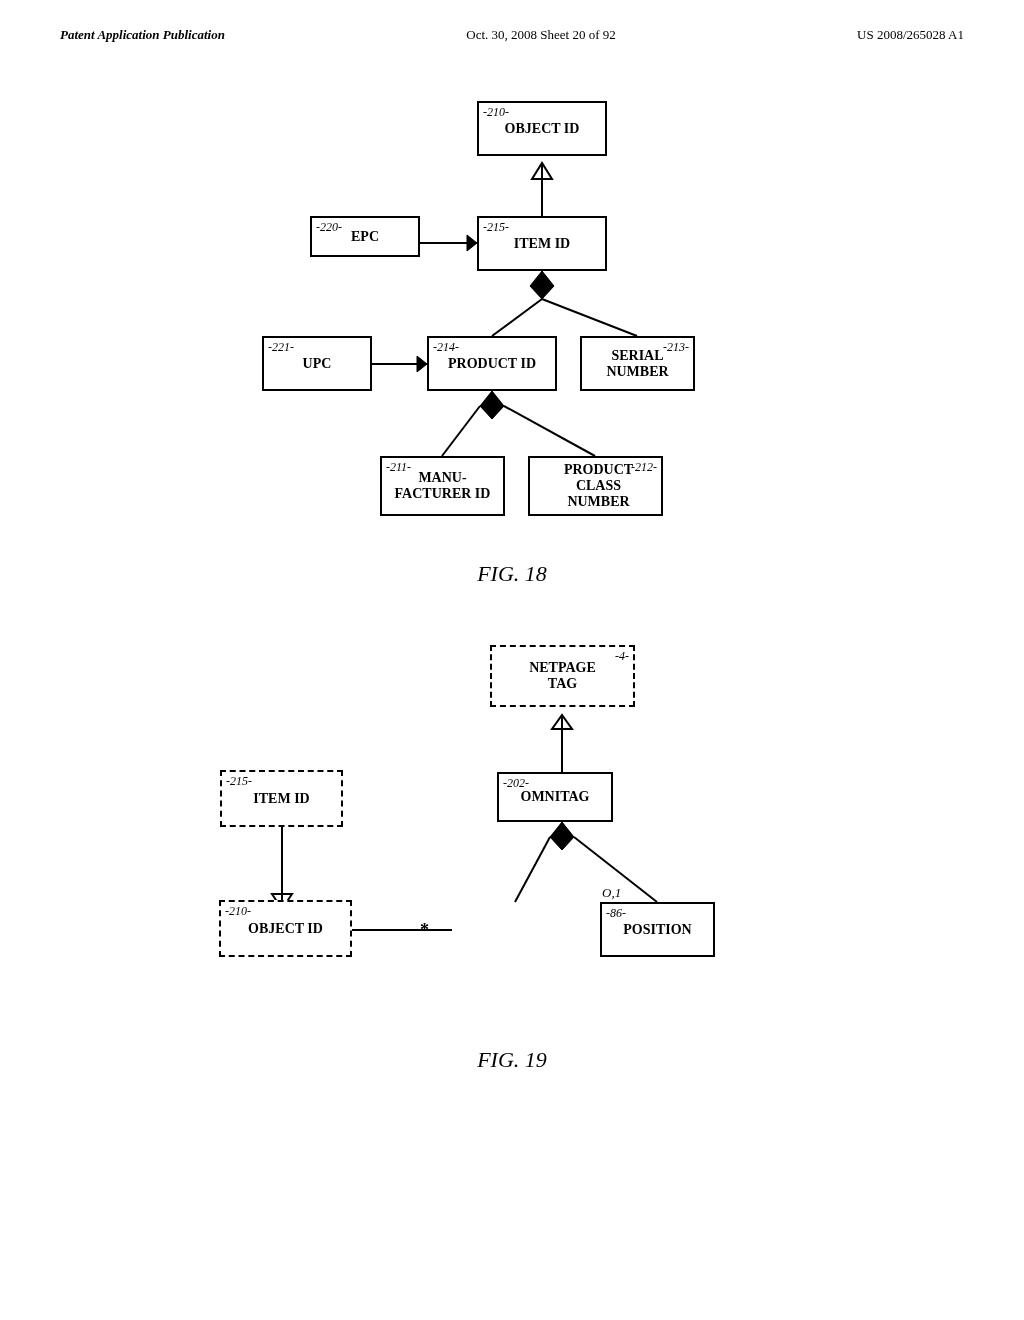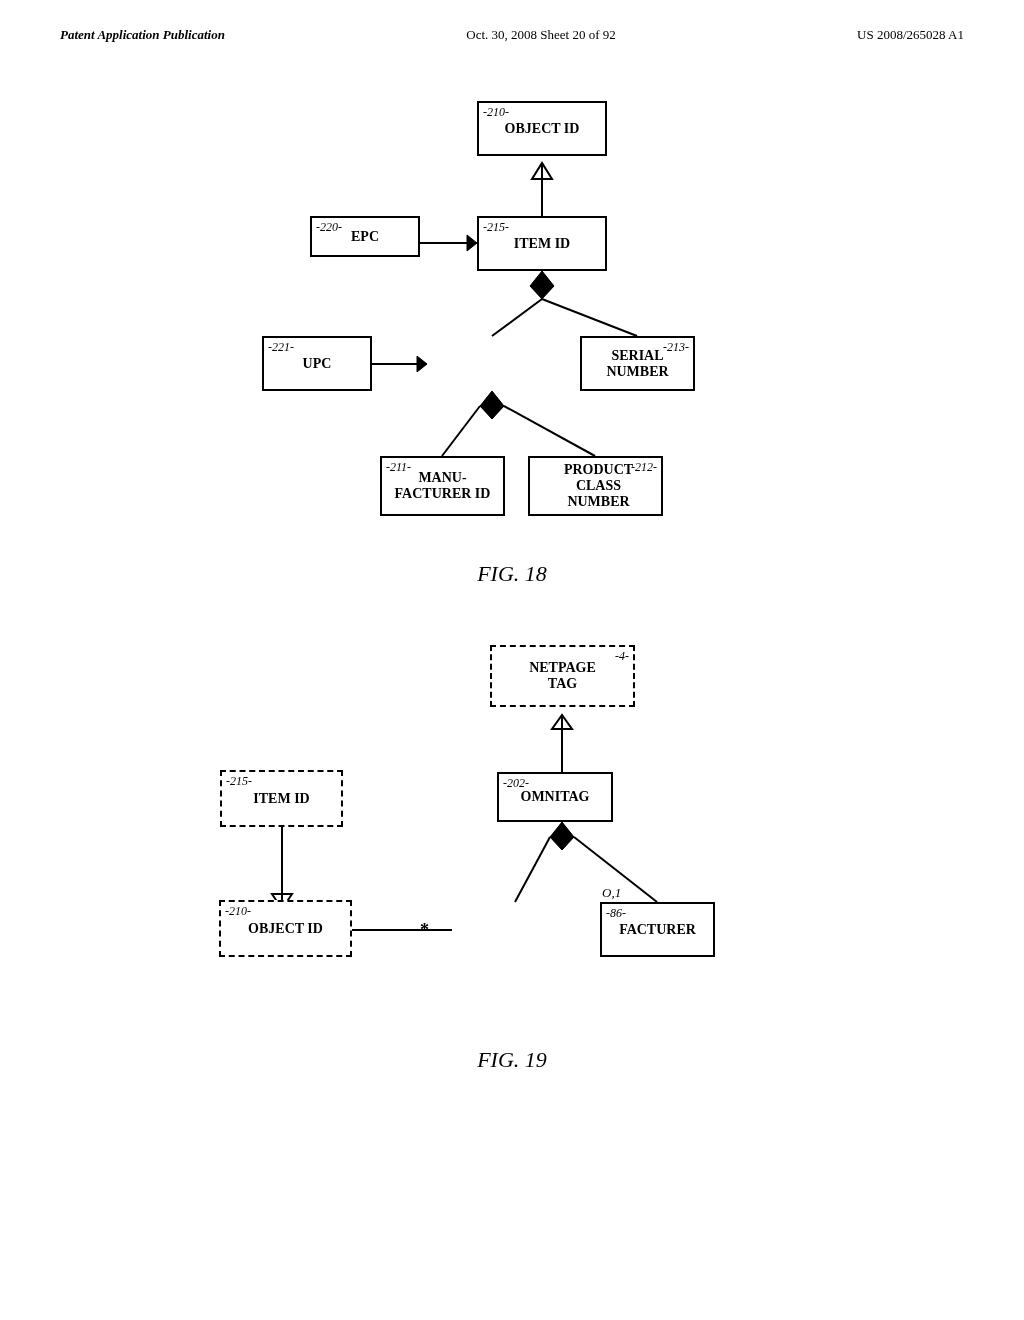--- a/index.html
+++ b/index.html
@@ -157,20 +157,24 @@
     <div class="box" style="left:315px; top:145px; width:130px; height:55px;">
       <span class="ref-num">-215-</span>
       <span>ITEM ID</span>
     </div>
 
     <div class="box" style="left:148px; top:145px; width:110px; height:41px;">
       <span class="ref-num">-220-</span>
       <span>EPC</span>
     </div>
 
+    <div class="box" style="left:265px; top:265px; width:130px; height:55px;">
+      <span class="ref-num">-214-</span>
+      <span>PRODUCT ID</span>
+    </div>
 
     <div class="box" style="left:418px; top:265px; width:115px; height:55px;">
       <span class="ref-num-right">-213-</span>
       <span>SERIAL<br>NUMBER</span>
     </div>
 
     <div class="box" style="left:100px; top:265px; width:110px; height:55px;">
       <span class="ref-num">-221-</span>
       <span>UPC</span>
     </div>
@@ -219,21 +223,21 @@
     </div>
 
     <div class="box-dashed" style="left:58px; top:153px; width:123px; height:57px;">
       <span class="ref-num">-215-</span>
       <span>ITEM ID</span>
     </div>
 
 
     <div class="box" style="left:438px; top:285px; width:115px; height:55px;">
       <span class="ref-num">-86-</span>
-      <span>FACTURER</span>
+      <span>POSITION</span>
     </div>
 
     <div class="box-dashed" style="left:57px; top:283px; width:133px; height:57px;">
       <span class="ref-num">-210-</span>
       <span>OBJECT ID</span>
     </div>
 
     <span style="position:absolute; left:440px; top:268px; font-size:13px; font-style:italic;">O,1</span>
 
     <span style="position:absolute; left:258px; top:303px; font-size:18px; font-weight:bold;">*</span>

